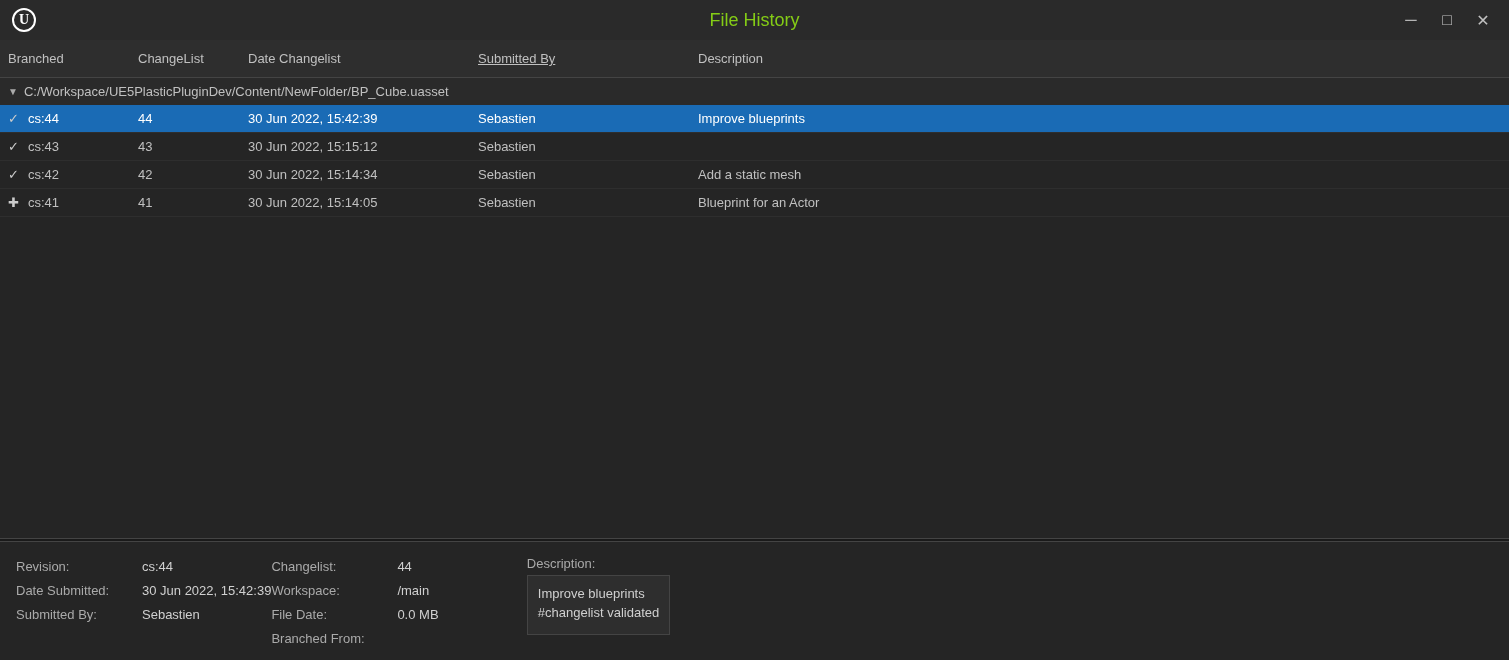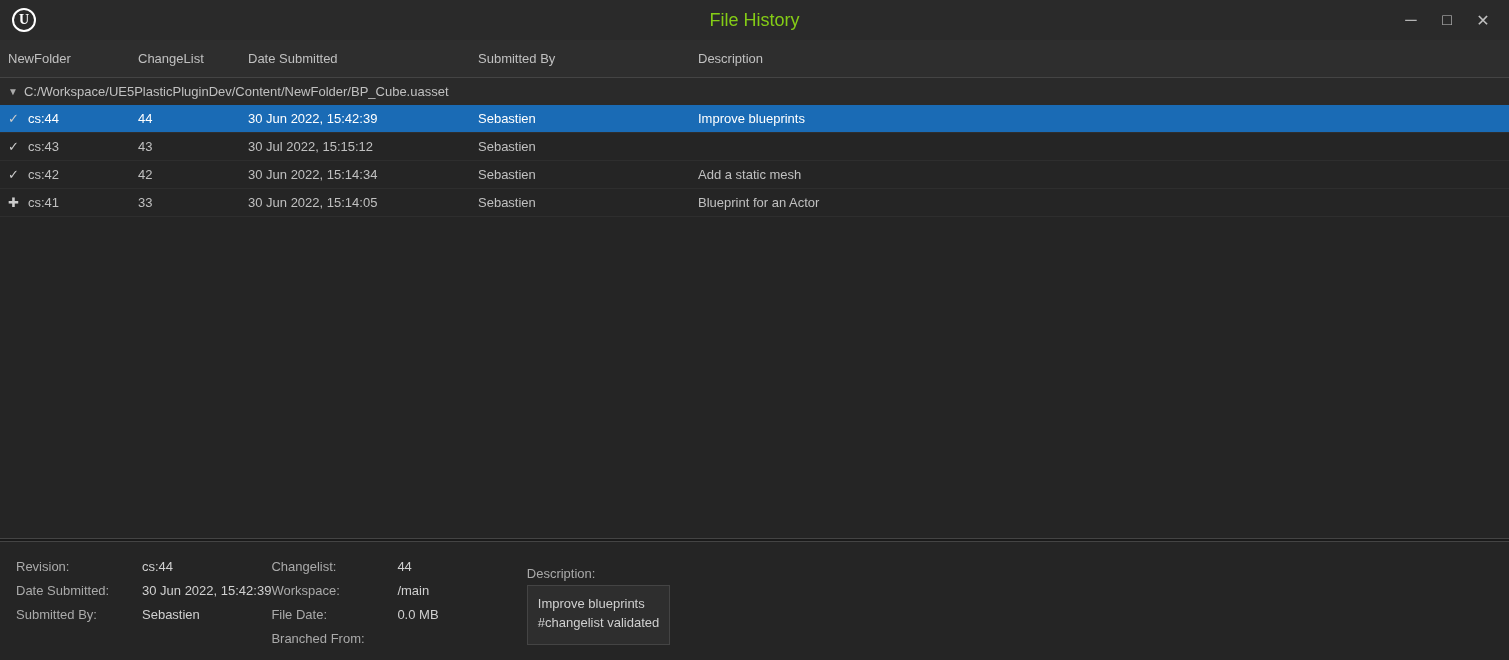--- a/index.html
+++ b/index.html
@@ -78,21 +78,21 @@
       flex-shrink: 0;
     }
     .col-header {
       color: #c0c0c0;
       font-size: 13px;
       font-weight: 500;
     }
     .col-revision { width: 130px; }
     .col-changelist { width: 110px; }
     .col-date { width: 230px; }
-    .col-submittedby { width: 220px; }
+    .col-submittedby { width: 220px; text-decoration: underline; }
     .col-description { flex: 1; }
 
     
     .file-list {
       flex: 1;
       overflow-y: auto;
     }
 
     
     .file-group-header {
@@ -182,21 +182,20 @@
       color: #aaaaaa;
       font-size: 13px;
       min-width: 120px;
     }
     .detail-value {
       color: #d0d0d0;
       font-size: 13px;
     }
 
     .description-section {
-      margin-top: 10px;
     }
     .description-label {
       color: #aaaaaa;
       font-size: 13px;
       margin-bottom: 4px;
     }
     .description-box {
       background: #2e2e2e;
       border: 1px solid #444;
       padding: 8px 10px;
@@ -233,23 +232,23 @@
     <button class="title-bar-btn">□</button>
     <button class="title-bar-btn">✕</button>
   </div>
 </div>
 
 <div class="main">
 
   <div class="upper-panel">
 
     <div class="col-headers">
-      <div class="col-header col-revision">NewFolder</div>
+      <div class="col-header col-revision">Branched</div>
       <div class="col-header col-changelist">ChangeList</div>
-      <div class="col-header col-date">Date Submitted</div>
+      <div class="col-header col-date">Date Changelist</div>
       <div class="col-header col-submittedby">Submitted By</div>
       <div class="col-header col-description">Description</div>
     </div>
 
     <div class="file-group-header">
       <span class="triangle-icon">▼</span>
       <span>C:/Workspace/UE5PlasticPluginDev/Content/NewFolder/BP_Cube.uasset</span>
     </div>
 
     <div class="file-list">
@@ -260,37 +259,37 @@
         <span class="cell cell-changelist">44</span>
         <span class="cell cell-date">30 Jun 2022, 15:42:39</span>
         <span class="cell cell-submittedby">Sebastien</span>
         <span class="cell cell-description">Improve blueprints</span>
       </div>
 
       <div class="table-row">
         <span class="row-icon">✓</span>
         <span class="cell cell-revision">cs:43</span>
         <span class="cell cell-changelist">43</span>
-        <span class="cell cell-date">30 Jul 2022, 15:15:12</span>
+        <span class="cell cell-date">30 Jun 2022, 15:15:12</span>
         <span class="cell cell-submittedby">Sebastien</span>
       </div>
 
       <div class="table-row">
         <span class="row-icon">✓</span>
         <span class="cell cell-revision">cs:42</span>
         <span class="cell cell-changelist">42</span>
         <span class="cell cell-date">30 Jun 2022, 15:14:34</span>
         <span class="cell cell-submittedby">Sebastien</span>
         <span class="cell cell-description">Add a static mesh</span>
       </div>
 
       <div class="table-row">
         <span class="row-icon">✚</span>
         <span class="cell cell-revision">cs:41</span>
-        <span class="cell cell-changelist">33</span>
+        <span class="cell cell-changelist">41</span>
         <span class="cell cell-date">30 Jun 2022, 15:14:05</span>
         <span class="cell cell-submittedby">Sebastien</span>
         <span class="cell cell-description">Blueprint for an Actor</span>
       </div>
 
     </div>
   </div>
 
   <div class="divider"></div>
 

